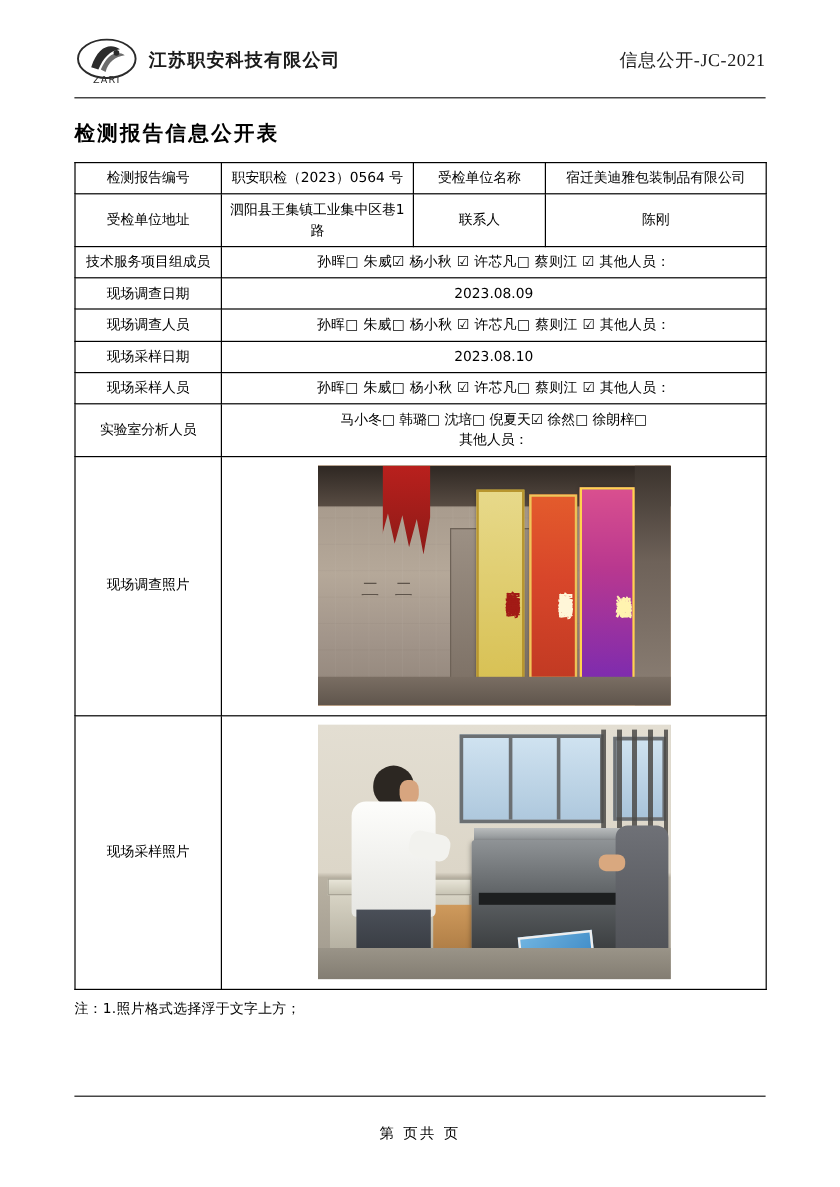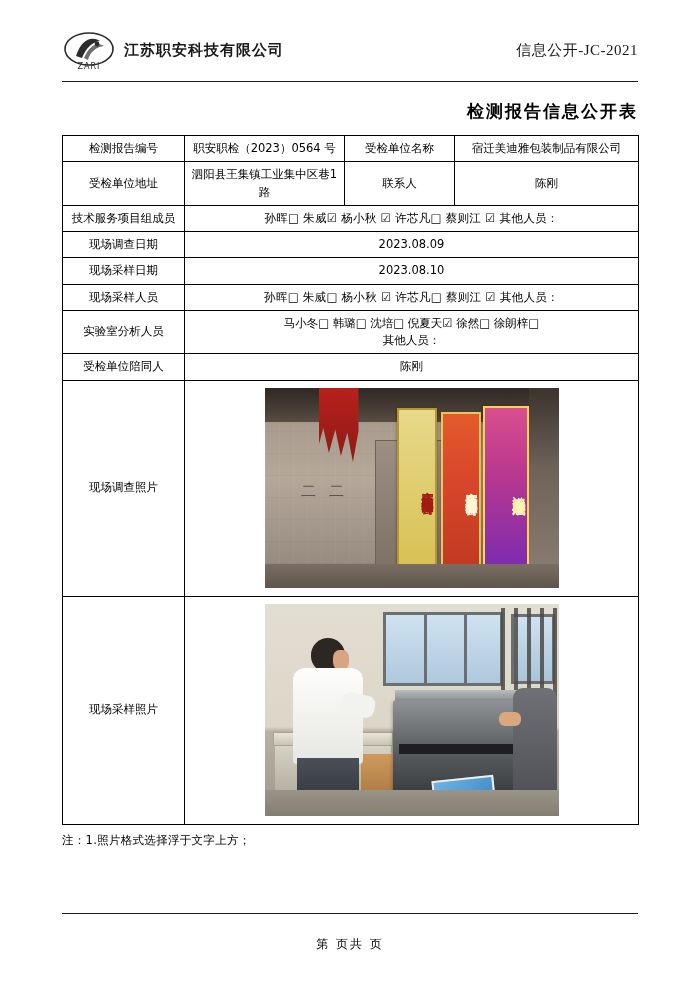--- a/index.html
+++ b/index.html
@@ -49,21 +49,21 @@
   .doc-code {
     font-size: 15px;
     color: #1a1a1a;
     font-family: "Liberation Serif", serif;
     letter-spacing: .5px;
     margin-left: 23px;
   }
 
   
   .doc-title {
-    text-align: right;
+    text-align: left;
     font-size: 17px;
     font-weight: bold;
     margin: 18px 0 12px 0;
     letter-spacing: 2px;
     font-family: "DejaVu Sans", "Liberation Sans", sans-serif;
   }
 
   
   table.main {
     width: 100%;
@@ -355,37 +355,37 @@
       </tr>
       <tr class="row-h">
         <td>技术服务项目组成员</td>
         <td class="members" colspan="3">孙晖□ 朱威☑ 杨小秋 ☑ 许芯凡□ 蔡则江 ☑ 其他人员：</td>
       </tr>
       <tr class="row-h">
         <td>现场调查日期</td>
         <td colspan="3">2023.08.09</td>
       </tr>
       <tr class="row-h">
+        <td>现场调查人员</td>
+        <td class="members" colspan="3">孙晖□ 朱威□ 杨小秋 ☑ 许芯凡□ 蔡则江 ☑ 其他人员：</td>
+      </tr>
+      <tr class="row-h">
         <td>现场采样日期</td>
         <td colspan="3">2023.08.10</td>
       </tr>
       <tr class="row-h">
         <td>现场采样人员</td>
         <td class="members" colspan="3">孙晖□ 朱威□ 杨小秋 ☑ 许芯凡□ 蔡则江 ☑ 其他人员：</td>
       </tr>
       <tr>
         <td>实验室分析人员</td>
         <td class="left" colspan="3">
           <div>马小冬□ 韩璐□  沈培□  倪夏天☑ 徐然□ 徐朗梓□</div>
           <div>其他人员：</div>
         </td>
-      </tr>
-      <tr class="row-h">
-        <td>受检单位陪同人</td>
-        <td colspan="3">陈刚</td>
       </tr>
 
       <tr>
         <td>现场调查照片</td>
         <td class="photo-cell" colspan="3">
           <div class="photo-wrap">
             <div class="photo1">
               <div class="p1-wall"></div>
               <div class="p1-wall-tex"></div>
               <div class="p1-top-dark"></div>

